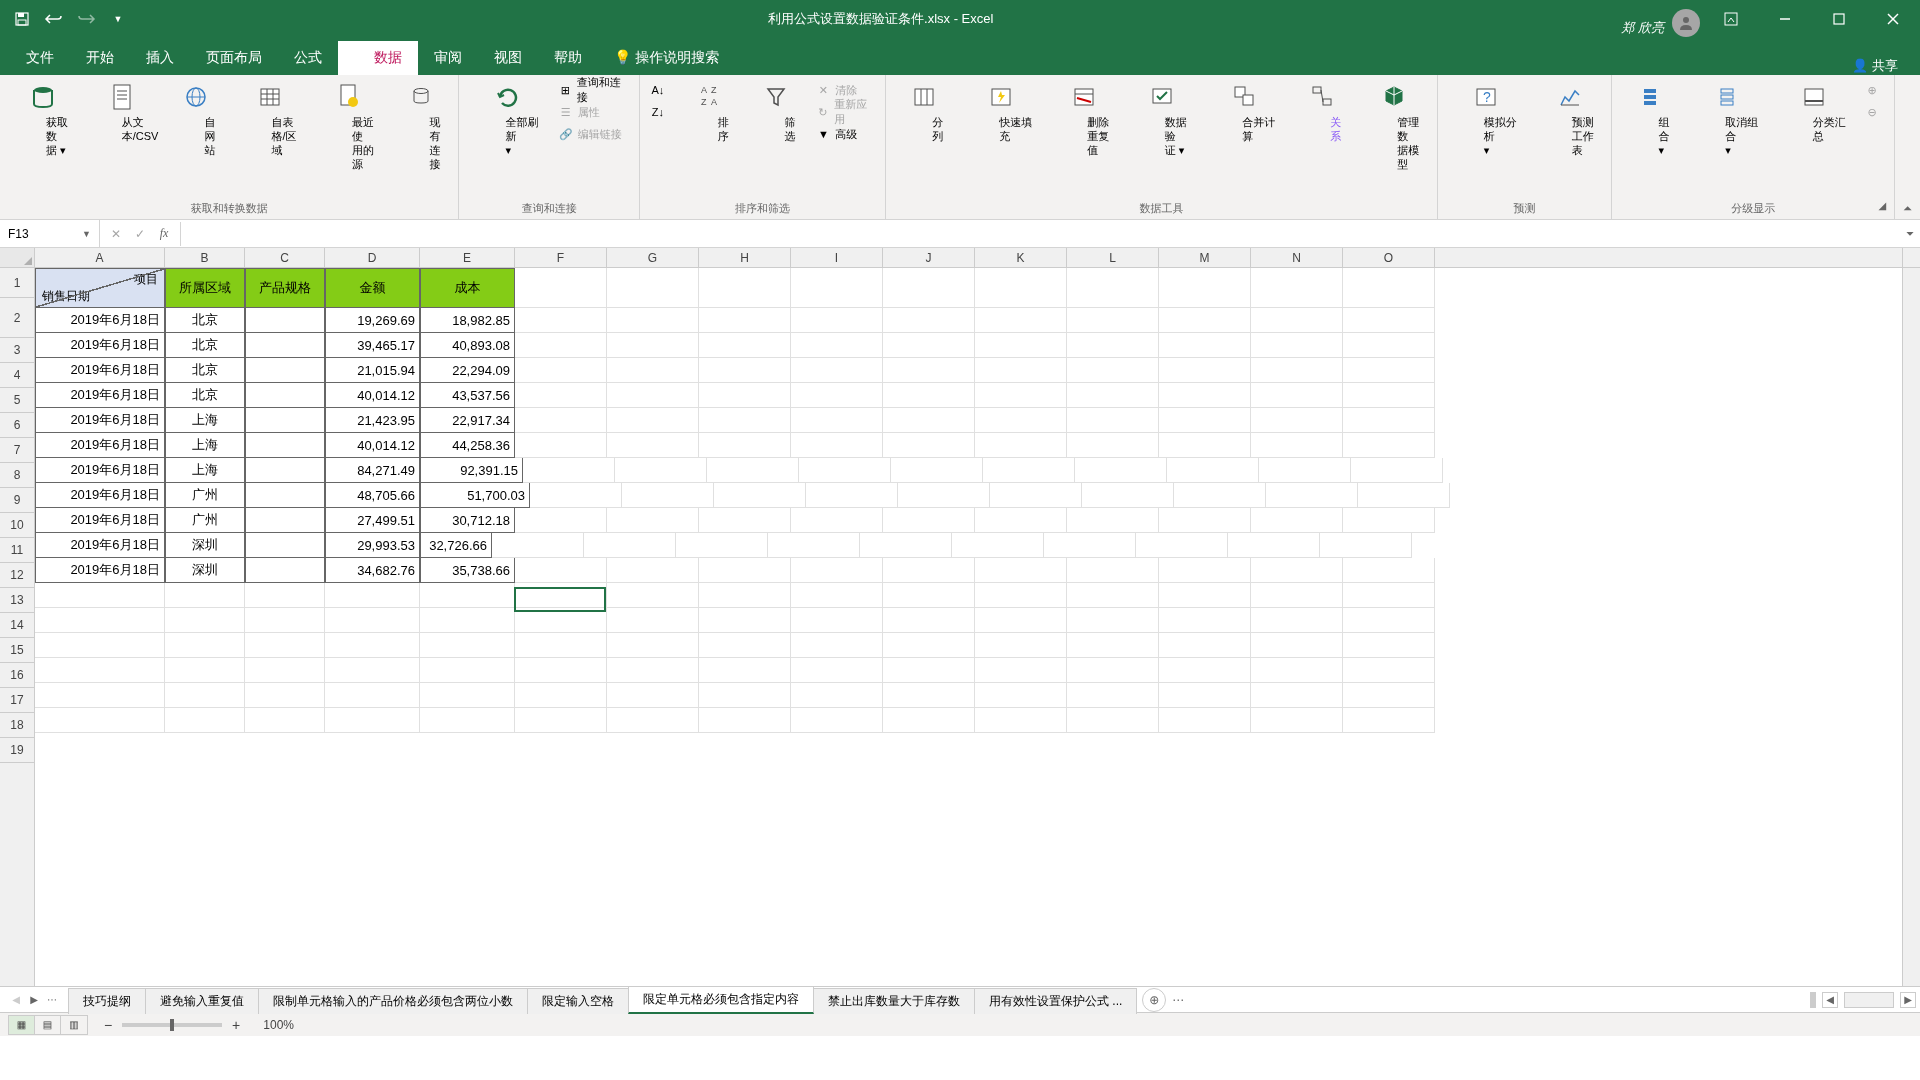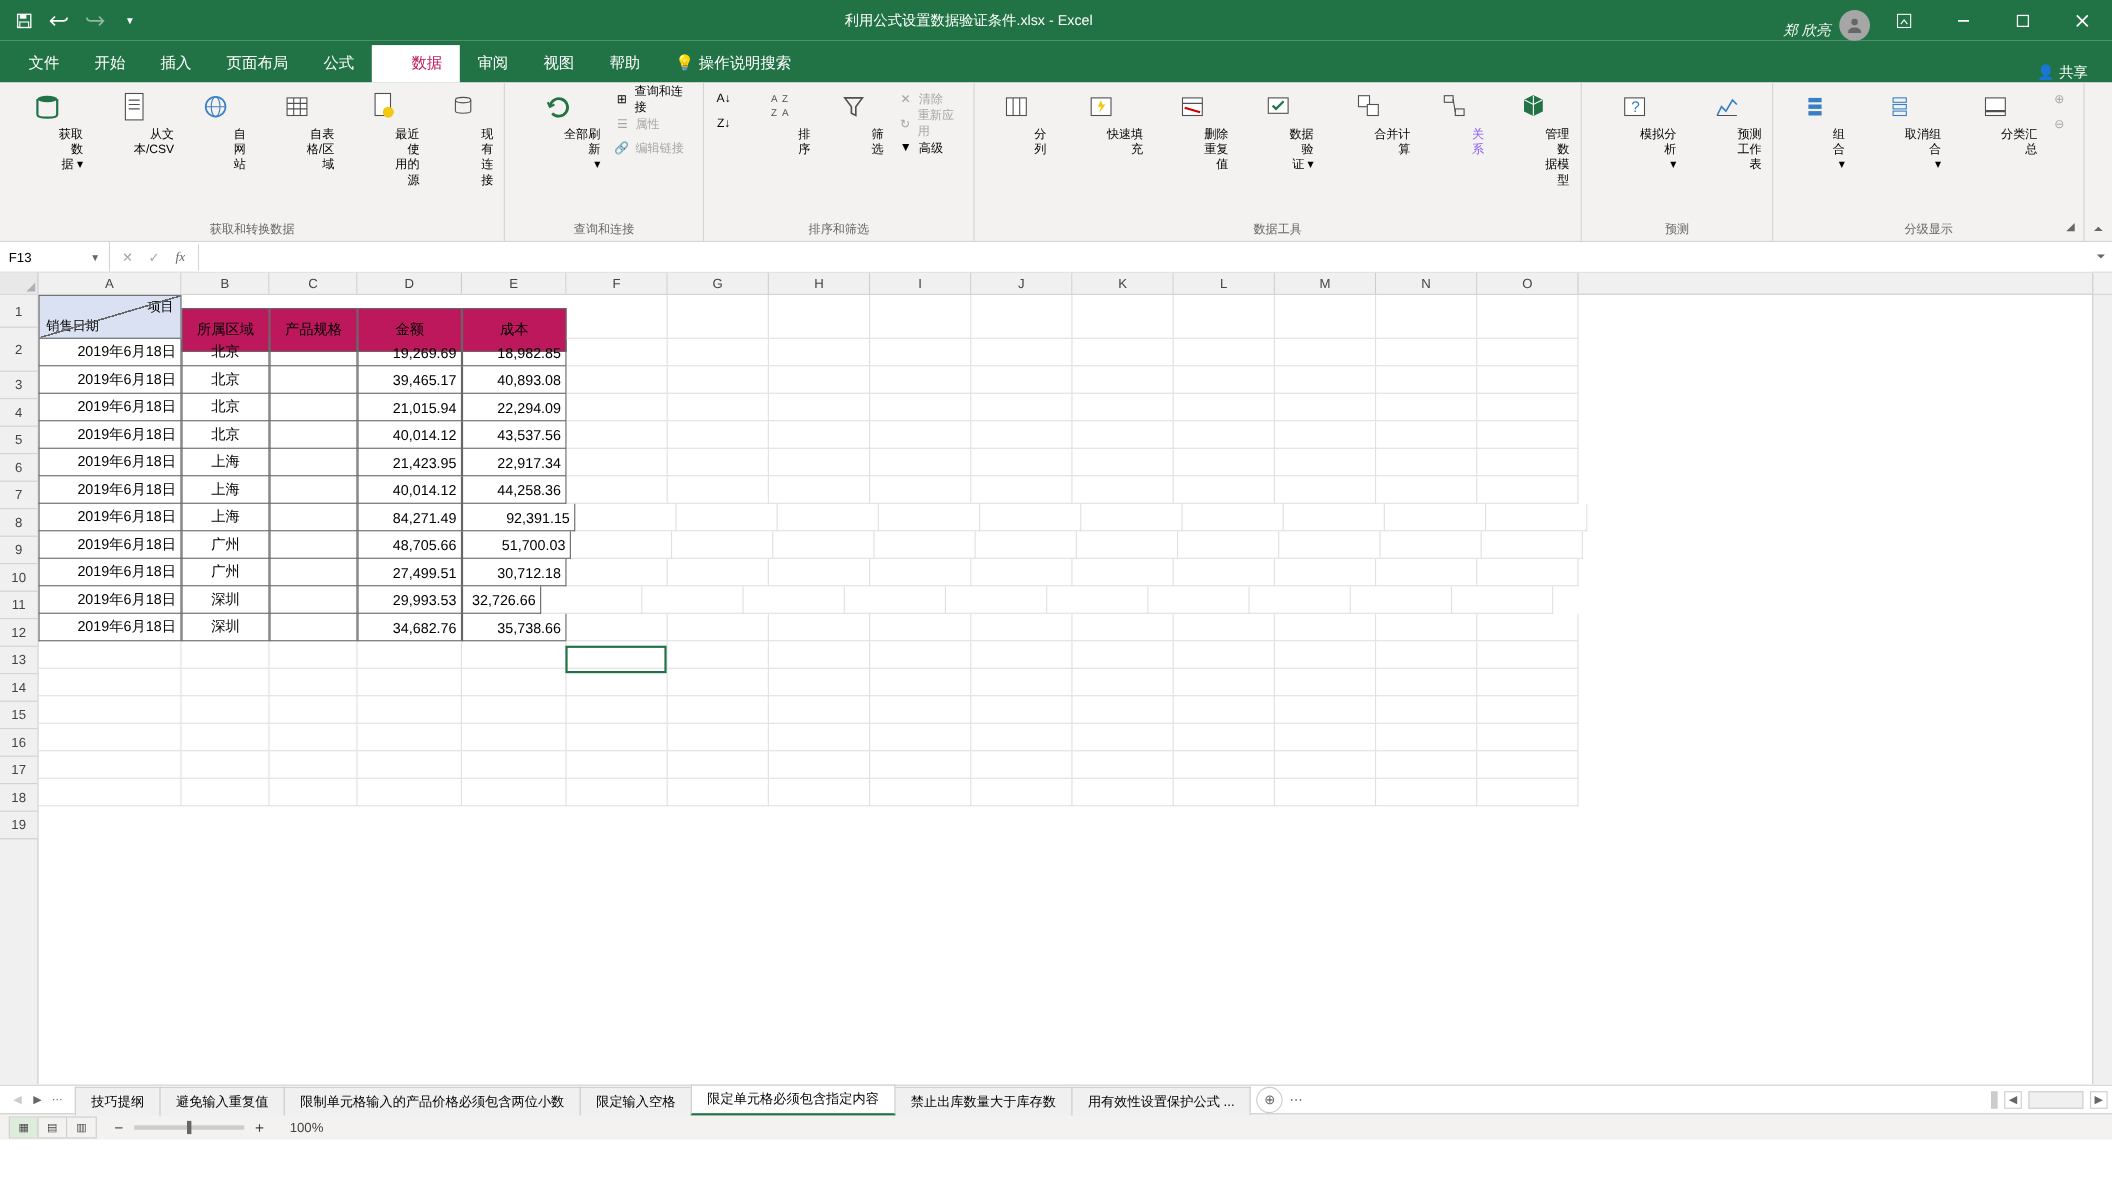--- a/index.html
+++ b/index.html
@@ -20,21 +20,21 @@
 .tabs-right { margin-left: auto; padding-right: 10px; }
 .share-btn { color: #fff; padding: 6px 12px; font-size: 13px; cursor: pointer; }
 
 .ribbon { background: #f3f2f1; height: 145px; border-bottom: 1px solid #d4d4d4; display: flex; }
 .ribbon-group { border-right: 1px solid #d4d4d4; padding: 4px 6px 0 6px; display: flex; flex-direction: column; }
 .ribbon-group-body { flex: 1; display: flex; align-items: flex-start; gap: 4px; }
 .ribbon-group-label { text-align: center; font-size: 11px; color: #666; padding: 3px 0; position: relative; }
 .ribbon-group-label .launcher { position: absolute; right: 2px; top: 2px; font-size: 10px; color: #666; cursor: pointer; }
 .ribbon-btn-lg { display: flex; flex-direction: column; align-items: center; justify-content: flex-start; padding: 2px 4px; cursor: pointer; min-width: 40px; }
 .ribbon-btn-lg .icon-box { width: 32px; height: 32px; display: flex; align-items: center; justify-content: center; font-size: 24px; margin-bottom: 2px; }
-.ribbon-btn-lg .label { font-size: 11px; text-align: right; line-height: 14px; margin-left: 36px; }
+.ribbon-btn-lg .label { font-size: 11px; text-align: left; line-height: 14px; margin-left: 36px; }
 .ribbon-btn-sm { display: flex; align-items: center; padding: 2px 4px; cursor: pointer; font-size: 11px; gap: 4px; height: 22px; }
 .ribbon-btn-sm.disabled { color: #a6a6a6; cursor: default; }
 .ribbon-vert { display: flex; flex-direction: column; }
 .ribbon-btn-lg.disabled { color: #8b5cf6; }
 
 .formula-bar { height: 28px; border-bottom: 1px solid #d4d4d4; display: flex; align-items: center; background: #fff; }
 .name-box { width: 100px; border-right: 1px solid #d4d4d4; padding: 0 8px; height: 100%; display: flex; align-items: center; justify-content: space-between; font-size: 12px; }
 .name-box .dd { color: #666; cursor: pointer; font-size: 9px; }
 .fb-btns { display: flex; align-items: center; border-right: 1px solid #d4d4d4; padding: 0 4px; }
 .fb-btn { width: 24px; height: 24px; display: flex; align-items: center; justify-content: center; color: #a6a6a6; cursor: pointer; }
@@ -51,21 +51,21 @@
 
 .grid-body { flex: 1; display: flex; overflow: hidden; }
 .row-headers { width: 35px; background: #f0f0f0; border-right: 1px solid #ccc; }
 .row-head { height: 25px; text-align: center; line-height: 25px; border-bottom: 1px solid #ccc; font-size: 12px; color: #444; background: #f0f0f0; cursor: pointer; }
 .cells { flex: 1; position: relative; }
 .cell-row { display: flex; height: 25px; }
 .cell { border-right: 1px solid #e0e0e0; border-bottom: 1px solid #e0e0e0; padding: 0 4px; font-size: 13px; display: flex; align-items: center; overflow: hidden; }
 .cell.num { justify-content: flex-end; }
 .cell.ctr { justify-content: center; }
 .title-cell { font-size: 22px; color: #217346; justify-content: center; border-right: 1px solid #999; }
-.hdr-cell { background: #be185d; border: 1px solid #666; font-weight: normal; justify-content: center; margin-top: 12px; }
+.hdr-cell { background: #84cc16; border: 1px solid #666; font-weight: normal; justify-content: center; }
 .data-cell { border: 1px solid #666; border-top: none; }
 .diag-cell { position: relative; background: #d9e1f2; border: 1px solid #666; }
 .diag-cell::after { content: ""; position: absolute; top: 0; left: 0; width: 100%; height: 100%; background: linear-gradient(to bottom right, transparent 49%, #666 49%, #666 51%, transparent 51%); }
 .diag-top { position: absolute; top: 2px; right: 6px; font-size: 12px; }
 .diag-bot { position: absolute; bottom: 2px; left: 6px; font-size: 12px; }
 
 .active-cell-border { position: absolute; border: 2px solid #217346; pointer-events: none; }
 
 .sheet-tabs-row { height: 26px; border-top: 1px solid #ccc; background: #fff; display: flex; align-items: center; }
 .nav-arrows { display: flex; padding: 0 8px; gap: 2px; }
@@ -648,21 +648,21 @@
           <div class="cell " style="width: 92px;"></div>
           <div class="cell " style="width: 92px;"></div>
           <div class="cell " style="width: 92px;"></div>
           <div class="cell " style="width: 92px;"></div>
         </div>
         <div class="cell-row" style="height: 25px;">
           <div class="cell data-cell num" style="width: 130px;">2019年6月18日</div>
           <div class="cell data-cell ctr" style="width: 80px;">广州</div>
           <div class="cell data-cell ctr" style="width: 80px;"></div>
           <div class="cell data-cell num" style="width: 95px;">48,705.66</div>
-          <div class="cell data-cell num" style="width: 99px; padding-left: 48px;">51,700.03</div>
+          <div class="cell data-cell num" style="width: 110px; padding-left: 48px;">51,700.03</div>
           <div class="cell " style="width: 92px;"></div>
           <div class="cell " style="width: 92px;"></div>
           <div class="cell " style="width: 92px;"></div>
           <div class="cell " style="width: 92px;"></div>
           <div class="cell " style="width: 92px;"></div>
           <div class="cell " style="width: 92px;"></div>
           <div class="cell " style="width: 92px;"></div>
           <div class="cell " style="width: 92px;"></div>
           <div class="cell " style="width: 92px;"></div>
           <div class="cell " style="width: 92px;"></div>

